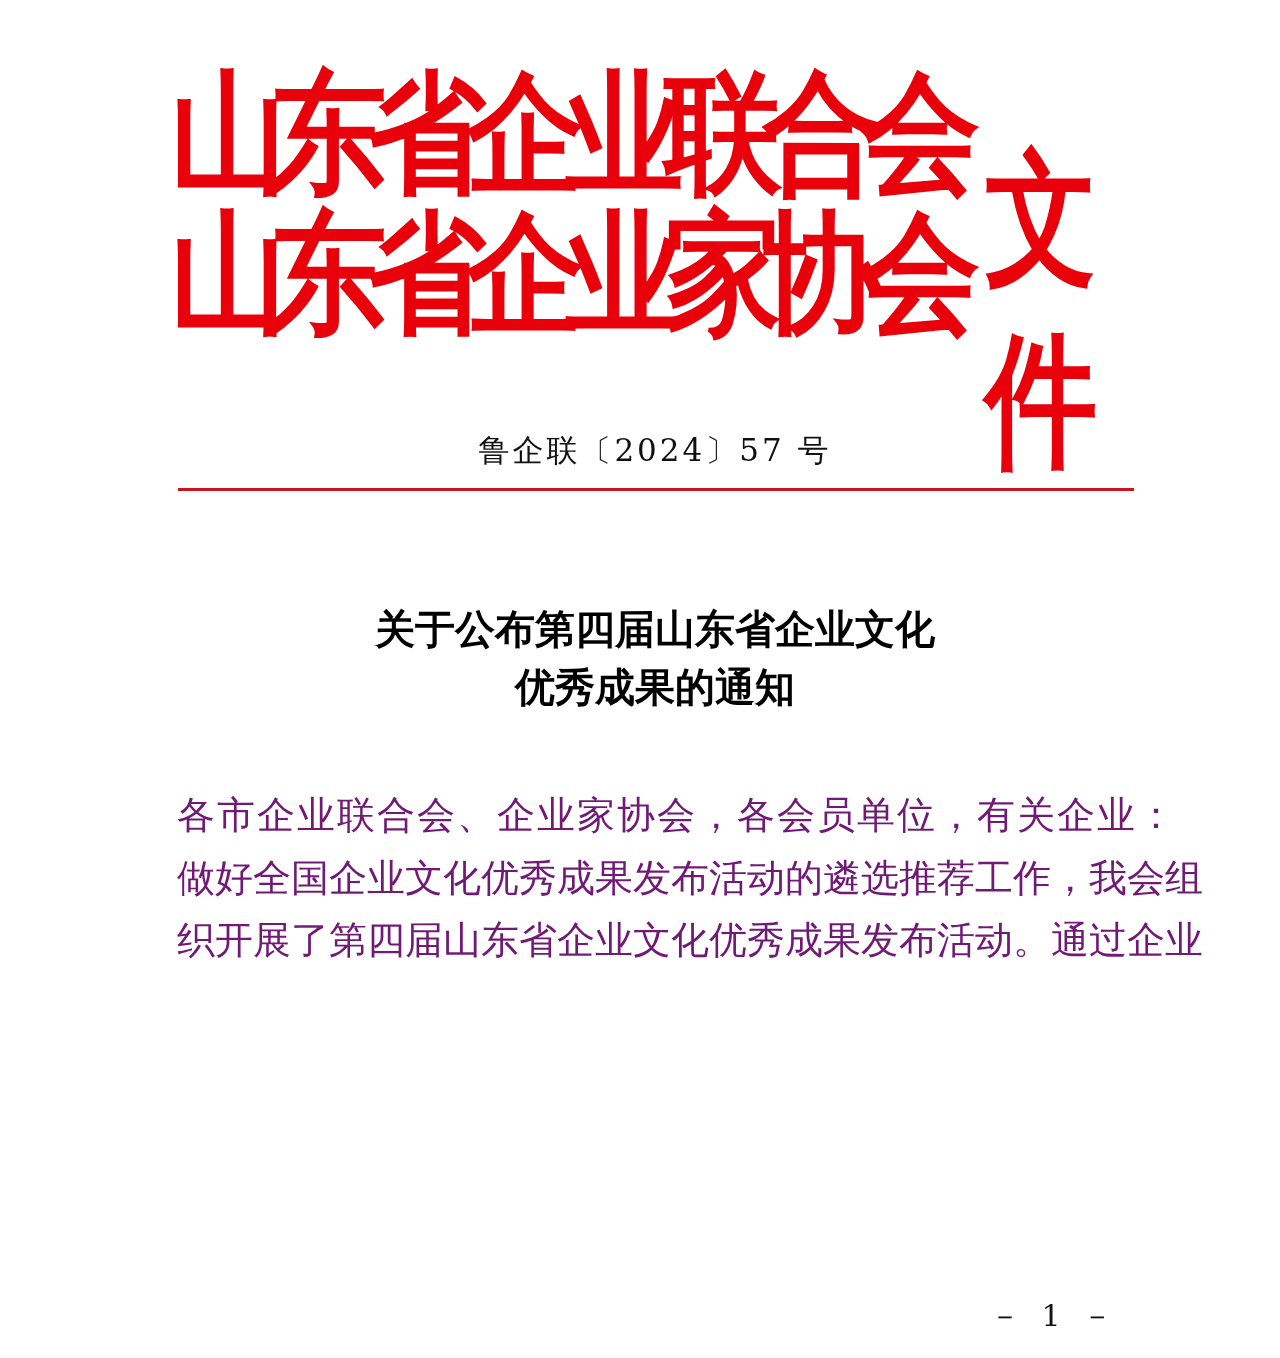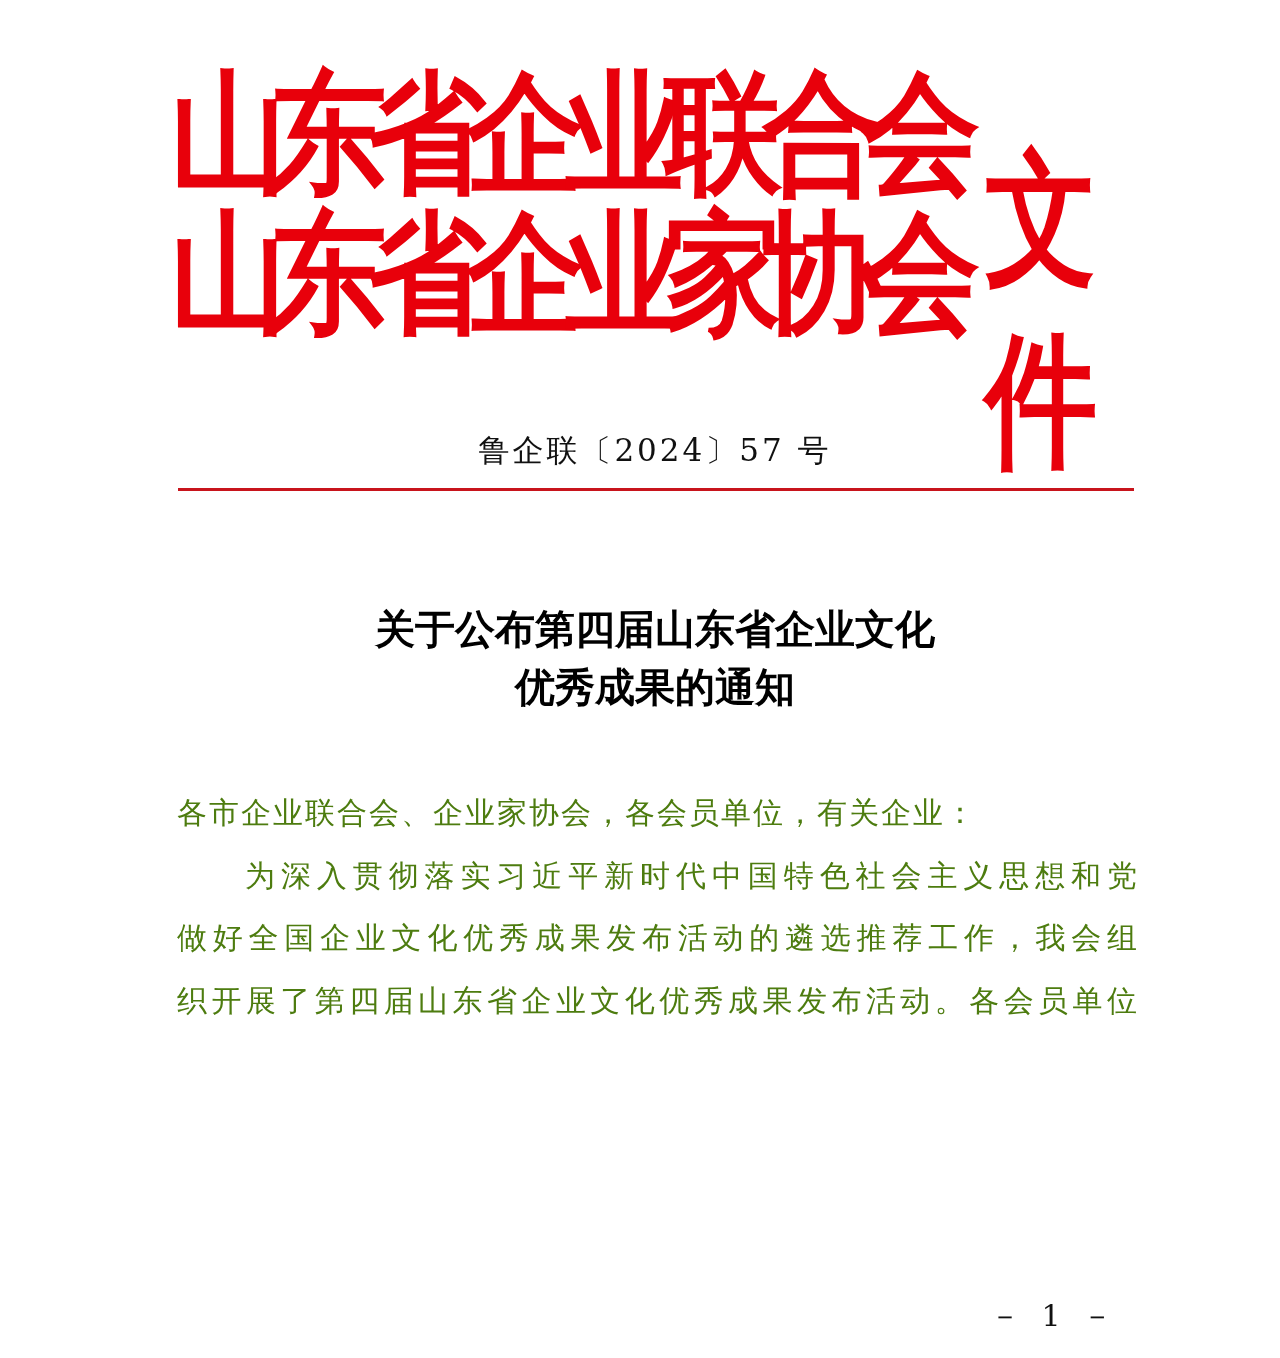--- a/index.html
+++ b/index.html
@@ -81,24 +81,24 @@
       font-weight: bold;
       font-size: 40px;
       line-height: 58px;
       color: #000;
     }
     .body-text {
       position: absolute;
       left: 177px;
       top: 784px;
       width: 960px;
-      font-family: Liberation Mono, monospace;
-      font-size: 30px;
+      font-family: Liberation Sans, sans-serif;
+      font-size: 38px;
       line-height: 62.5px;
-      color: #4d7c0f;
+      color: #701a75;
     }
     .body-line {
       display: block;
       white-space: nowrap;
       text-align: justify;
       text-align-last: justify;
     }
     .body-line.salutation {
       text-align: left;
       text-align-last: left;
@@ -148,18 +148,17 @@
 
 <div class="red-rule"></div>
 
 <div class="title">
   <div>关于公布第四届山东省企业文化</div>
   <div>优秀成果的通知</div>
 </div>
 
 <div class="body-text">
   <span class="body-line salutation">各市企业联合会、企业家协会，各会员单位，有关企业：</span>
-  <span class="body-line indent">为深入贯彻落实习近平新时代中国特色社会主义思想和党</span>
   <span class="body-line">做好全国企业文化优秀成果发布活动的遴选推荐工作，我会组</span>
-  <span class="body-line">织开展了第四届山东省企业文化优秀成果发布活动。各会员单位</span>
+  <span class="body-line">织开展了第四届山东省企业文化优秀成果发布活动。通过企业</span>
 </div>
 
 <div class="page-number">－ 1 －</div>
 
 </body></html>

